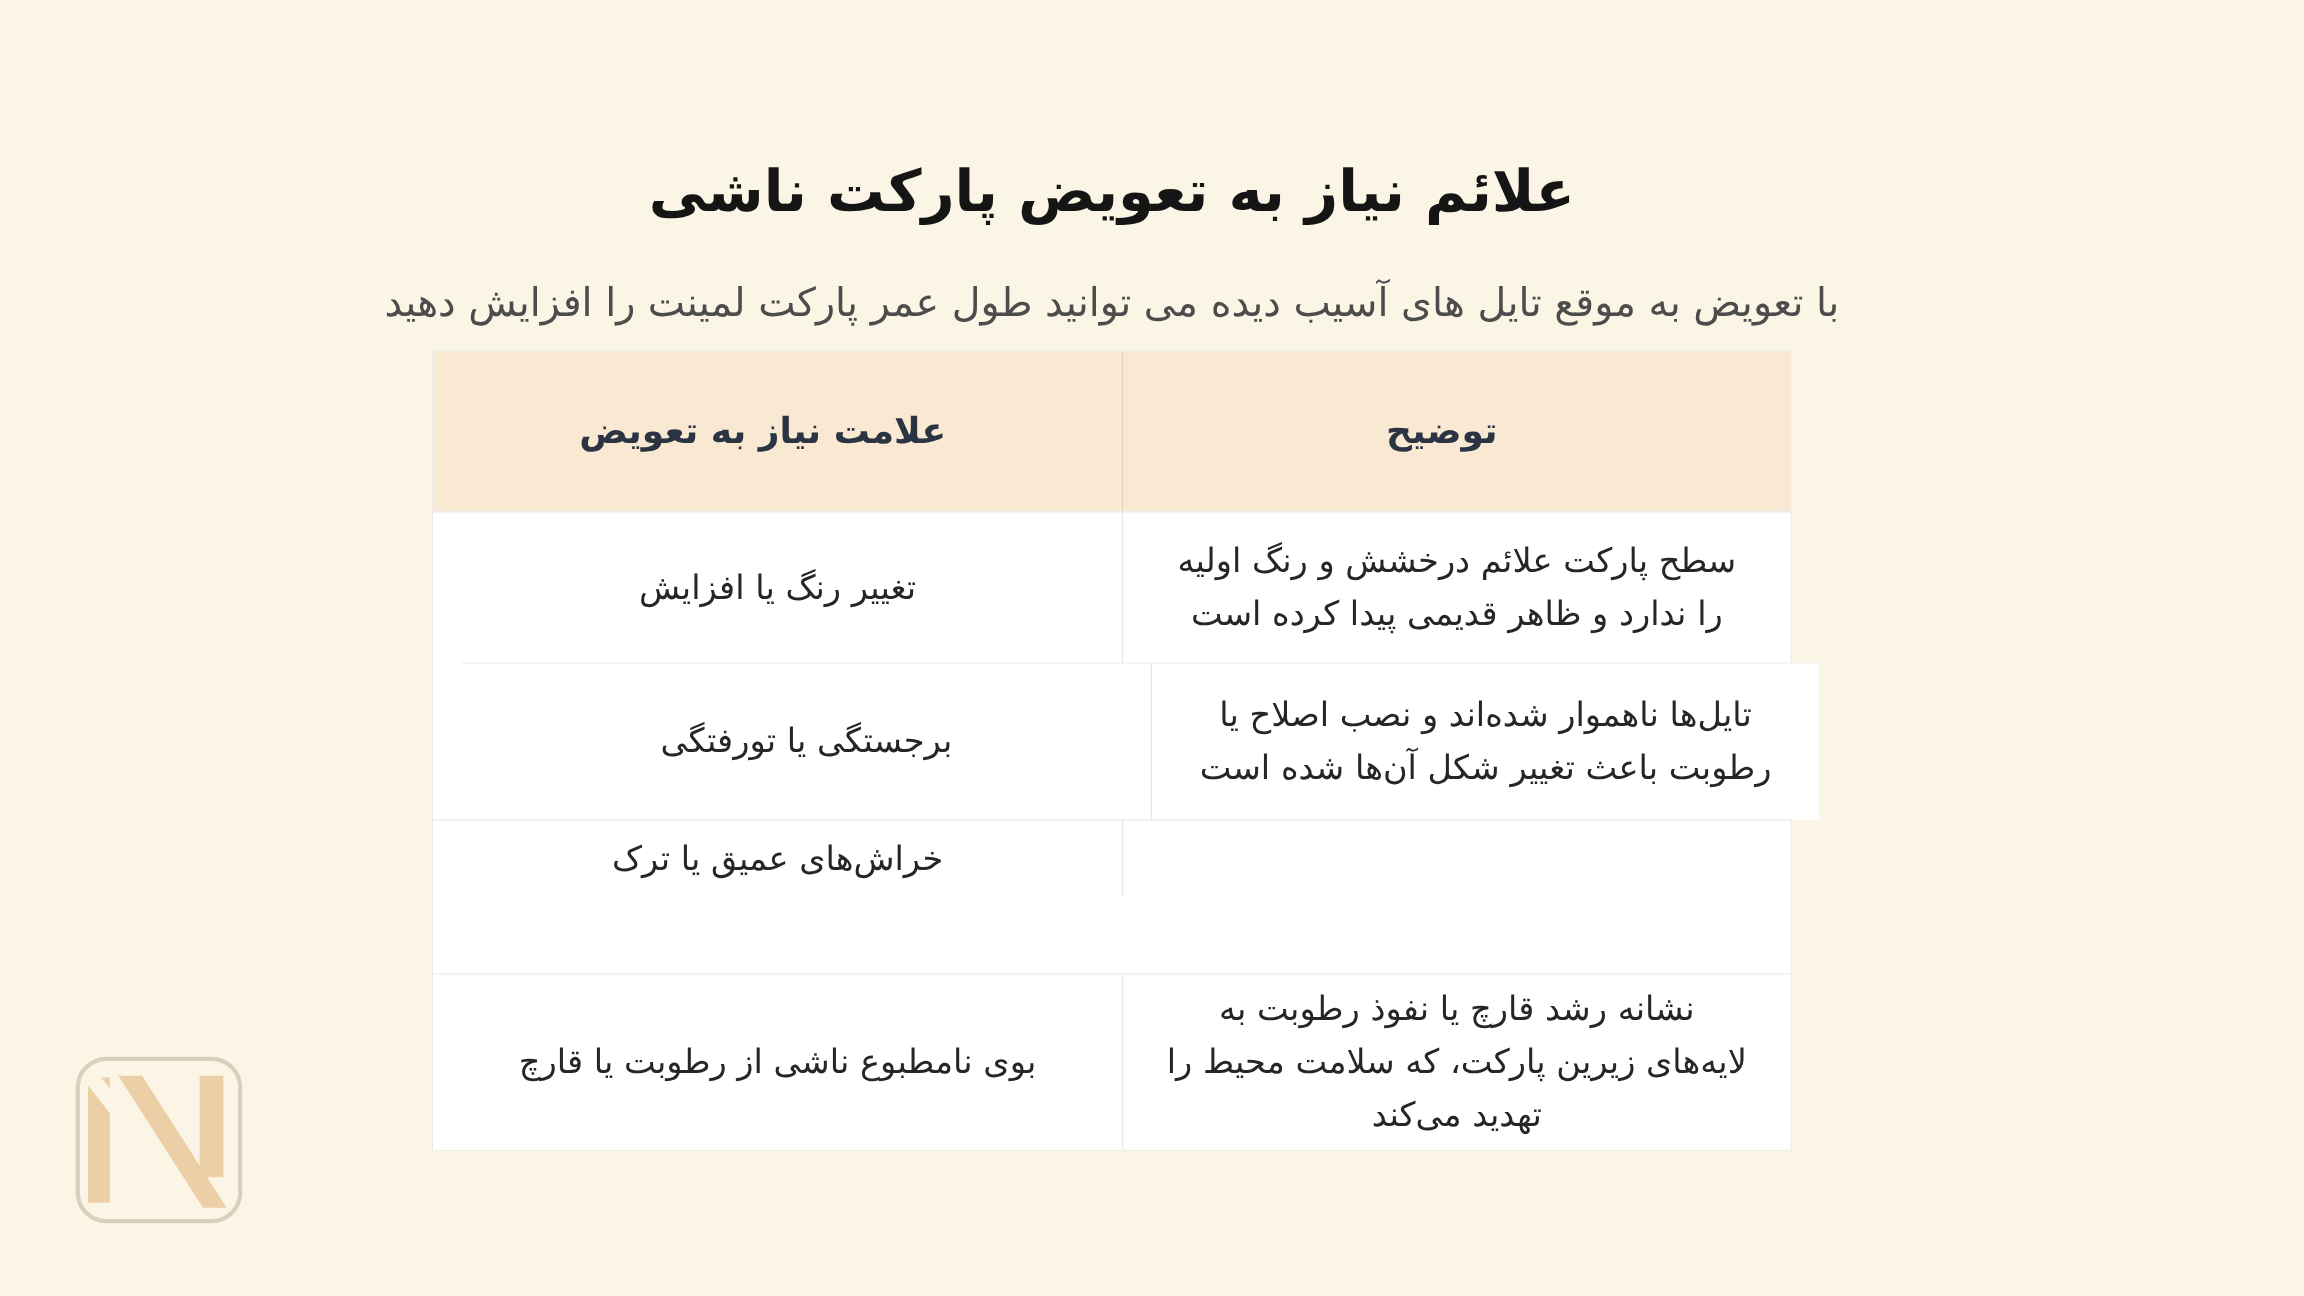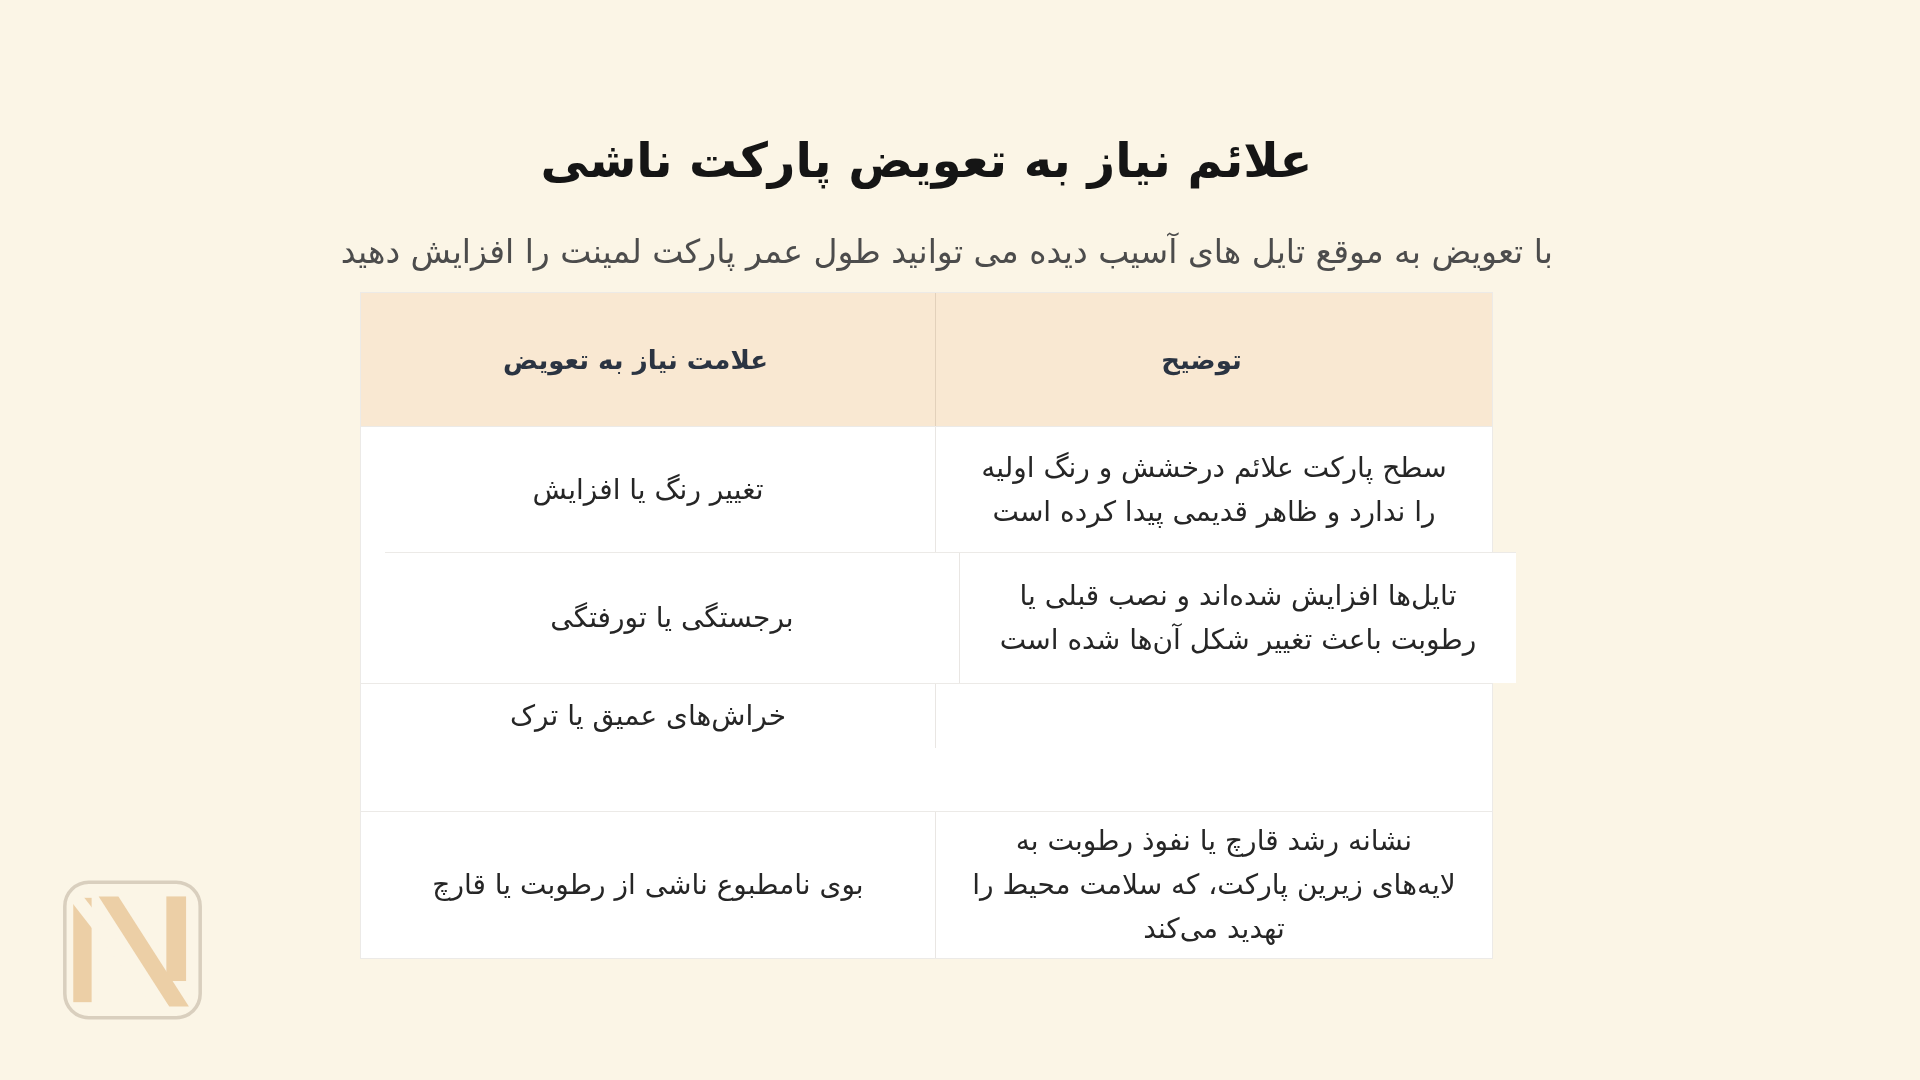--- a/index.html
+++ b/index.html
@@ -27,20 +27,21 @@
     font-size: 48px;
     font-weight: 700;
     color: #151515;
     line-height: 72px;
   }
   .page-subtitle {
     position: absolute;
     top: 194px;
     left: 300px;
     width: 1253px;
+    text-align: center;
     direction: rtl;
     font-size: 33px;
     font-weight: 400;
     color: #4C4C4C;
     line-height: 50px;
   }
   .signs-table {
     position: absolute;
     top: 292px;
     left: 360px;
@@ -73,21 +74,21 @@
     border-right: 1px solid rgba(70, 52, 24, 0.12);
   }
   .t-cell.desc-col {
     flex: 1;
   }
   .t-row.header-row {
     height: 133px;
     background: #F9E8D2;
   }
   .t-row.header-row .t-cell {
-    font-size: 26px;
+    font-size: 30px;
     font-weight: 700;
     color: #2B3442;
     padding-left: 11px;
   }
   .t-row.body-row {
     background: #FFFFFF;
     font-size: 28px;
     font-weight: 400;
     color: #262626;
   }
@@ -127,21 +128,21 @@
       <div class="t-cell desc-col">توضیح</div>
     </div>
 
     <div class="t-row body-row row-1">
       <div class="t-cell sign-col">تغییر رنگ یا افزایش</div>
       <div class="t-cell desc-col">سطح پارکت علائم درخشش و رنگ اولیه را ندارد و ظاهر قدیمی پیدا کرده است</div>
     </div>
 
     <div class="t-row body-row row-2">
       <div class="t-cell sign-col">برجستگی یا تورفتگی</div>
-      <div class="t-cell desc-col">تایل‌ها افزایش شده‌اند و نصب قبلی یا رطوبت باعث تغییر شکل آن‌ها شده است</div>
+      <div class="t-cell desc-col">تایل‌ها ناهموار شده‌اند و نصب اصلاح یا رطوبت باعث تغییر شکل آن‌ها شده است</div>
     </div>
 
     <div class="t-row body-row row-3">
       <div class="t-cell sign-col">خراش‌های عمیق یا ترک</div>
     </div>
 
     <div class="t-row body-row row-4">
       <div class="t-cell sign-col">بوی نامطبوع ناشی از رطوبت یا قارچ</div>
       <div class="t-cell desc-col">نشانه رشد قارچ یا نفوذ رطوبت به لایه‌های زیرین پارکت، که سلامت محیط را تهدید می‌کند</div>
     </div>

